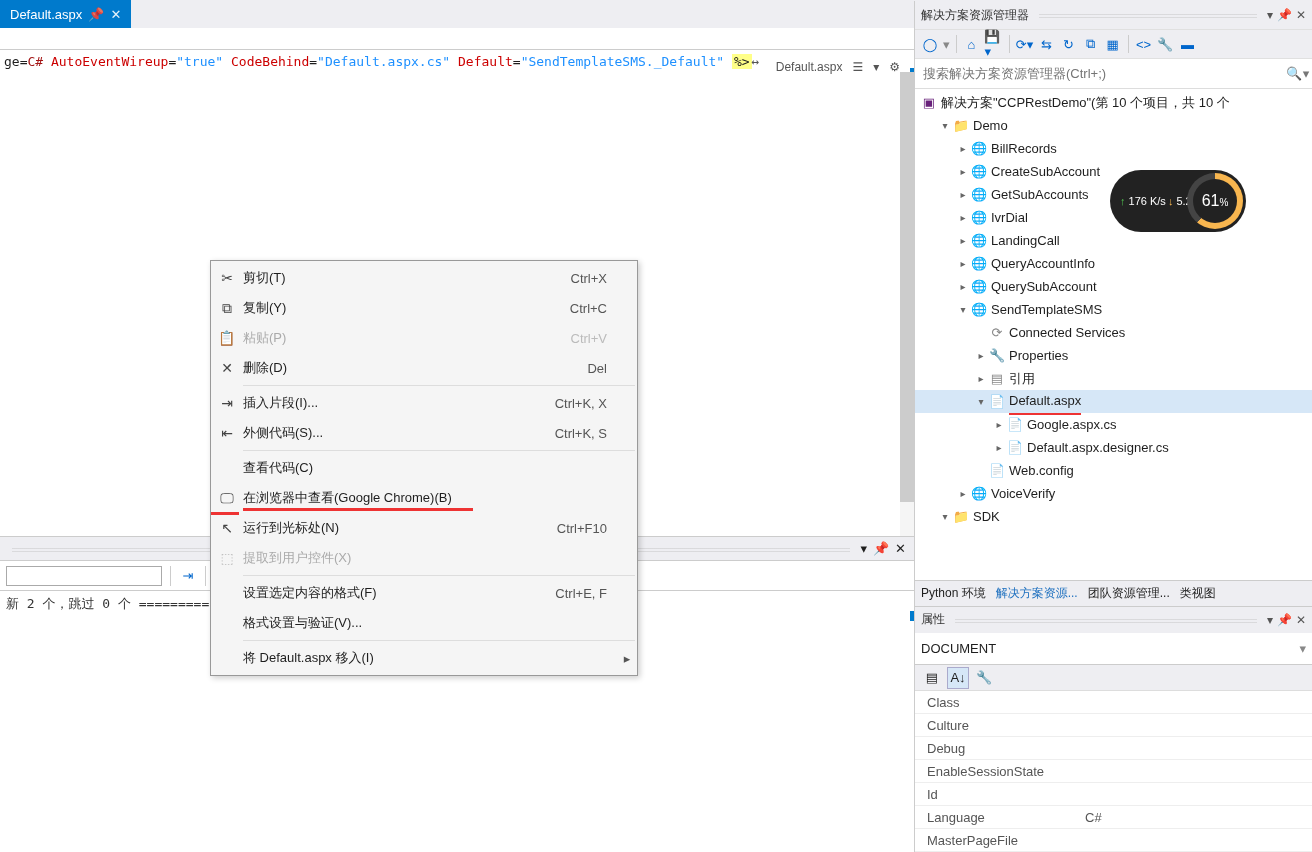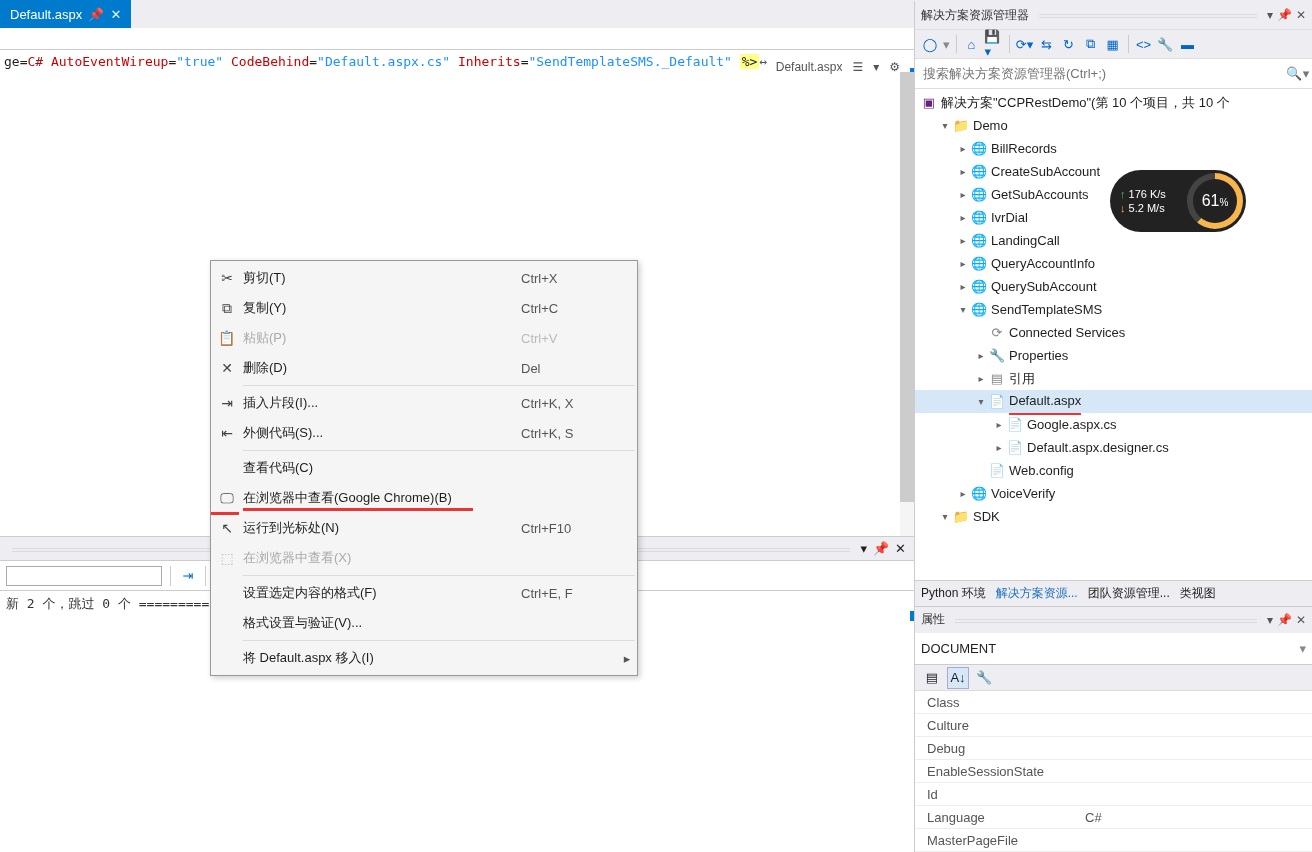--- a/index.html
+++ b/index.html
@@ -57,27 +57,27 @@
 .cat-row{height:20px;background:#eeeef2;font-weight:bold;padding-left:6px;display:flex;align-items:center;border-bottom:1px solid #ddd}
 .prop-tb{height:28px;display:flex;align-items:center;gap:4px;padding:0 6px;border-bottom:1px solid #ddd}
 .prop-tb .btn{width:22px;height:22px;display:inline-flex;align-items:center;justify-content:center;border:1px solid transparent}
 .prop-tb .btn.on{border-color:#aac;background:#d6e7f7}
 .ctx-menu{position:absolute;left:210px;top:260px;width:428px;background:#f5f5f5;border:1px solid #999;box-shadow:2px 2px 6px rgba(0,0,0,.2);z-index:100;padding:2px 0}
 .ctx-row{height:30px;display:flex;align-items:center;position:relative}
 .ctx-row.disabled{color:#aaa}
 .ctx-row .icol{width:32px;text-align:center;font-size:14px;color:#444}
 .ctx-row.disabled .icol{color:#bbb}
 .ctx-row .lbl{flex:1}
-.ctx-row .sc{width:96px;text-align:left;padding-right:10px;color:#555}
+.ctx-row .sc{width:96px;text-align:right;padding-right:10px;color:#555}
 .ctx-row.disabled .sc{color:#bbb}
 .ctx-row .arrow-r{width:20px;text-align:center;color:#555}
 .ctx-sep{height:1px;background:#ddd;margin:2px 2px 2px 32px}
 .annot{position:absolute;border-bottom:3px solid #e33;height:3px}
 .gauge{position:absolute;right:66px;top:170px;width:136px;height:62px;background:#222;border-radius:31px;display:flex;align-items:center;z-index:50;color:#fff;font-size:11px;padding-left:10px}
-.gauge .stats{display:flex;flex-direction:column;gap:2px}
+.gauge .stats{display:flex;flex-direction:row;gap:2px}
 .gauge .up::before{content:"↑ ";color:#4fc34f}
 .gauge .dn::before{content:"↓ ";color:#f8b64f}
 .gauge .ring{position:absolute;right:3px;top:3px;width:56px;height:56px;border-radius:50%;background:conic-gradient(#f8b64f 0 61%,#444 61% 100%);display:flex;align-items:center;justify-content:center}
 .gauge .ring::after{content:"";position:absolute;width:44px;height:44px;border-radius:50%;background:#222}
 .gauge .pct{position:relative;z-index:1;font-size:16px}
 .gauge .pct small{font-size:10px}
 .blue-bar{position:absolute;background:#007acc;width:4px}
 .x-ic{color:#c33}
 </style>
 </head>
@@ -99,21 +99,21 @@
       <span>▾</span>
       <span>⚙</span>
     </div>
   </div>
 
   <div class="code-area">
     <div class="code-line">
       <span>ge=</span><span class="val" style="color:#a31515">C#</span>
       <span class="attr">AutoEventWireup</span>=<span class="val">"true"</span>
       <span class="attr">CodeBehind</span>=<span class="val">"Default.aspx.cs"</span>
-      <span class="attr">Inherits</span>=<span class="val">"SendTemplateSMS._Default"</span>
+      <span class="attr">Default</span>=<span class="val">"SendTemplateSMS._Default"</span>
       <span class="marker">%&gt;</span><span style="color:#555">↔</span>
     </div>
     <div class="blue-bar" style="right:0;top:18px;height:26px"></div>
 
     <div class="scroll-y">
       <div class="thumb" style="top:0;height:430px"></div>
     </div>
 
     <div class="status-line">
       <span>行: 2</span>
@@ -197,21 +197,21 @@
       <span class="arrow-r"></span>
     </div>
     <div class="ctx-row">
       <span class="icol">↖</span>
       <span class="lbl">运行到光标处(N)</span>
       <span class="sc">Ctrl+F10</span>
       <span class="arrow-r"></span>
     </div>
     <div class="ctx-row disabled">
       <span class="icol">⬚</span>
-      <span class="lbl">在浏览器中查看(X)</span>
+      <span class="lbl">提取到用户控件(X)</span>
       <span class="sc"></span>
       <span class="arrow-r"></span>
     </div>
     <div class="ctx-sep"></div>
     <div class="ctx-row">
       <span class="icol"></span>
       <span class="lbl">设置选定内容的格式(F)</span>
       <span class="sc">Ctrl+E, F</span>
       <span class="arrow-r"></span>
     </div>

